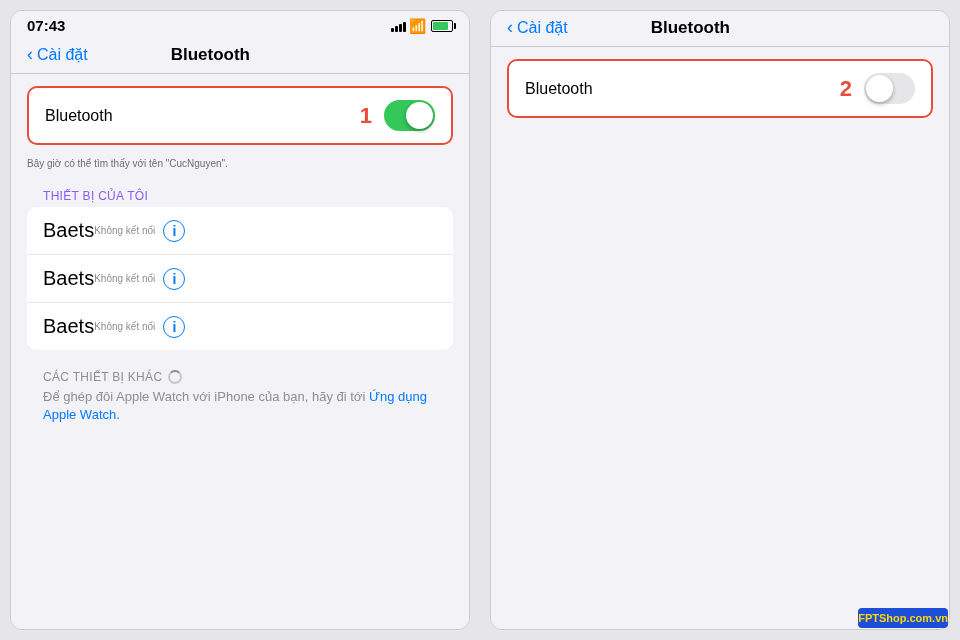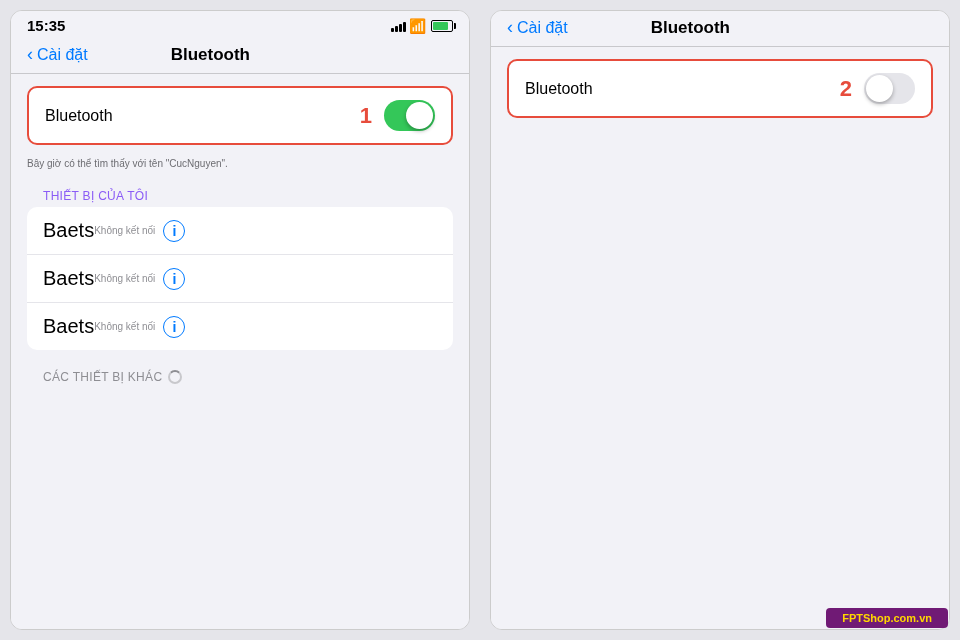--- a/index.html
+++ b/index.html
@@ -308,42 +308,42 @@
     .apple-watch-link {
       color: #007aff;
       text-decoration: none;
     }
 
     
     .watermark {
       position: fixed;
       bottom: 12px;
       right: 12px;
-      background: #701a75;
+      background: #1d4ed8;
       color: #fff;
-      padding: 4px 16px;
+      padding: 4px 0;
       border-radius: 4px;
       font-size: 11px;
       font-weight: 600;
       z-index: 100;
     }
 
     .watermark span {
       color: #ffd700;
     }
   </style>
 </head>
 <body>
 
 <div class="phones-container">
 
   <div class="phone">
 
     <div class="status-bar">
-      <span class="status-time">15:35</span>
+      <span class="status-time">07:43</span>
       <div class="status-icons">
         <div class="signal-bars">
           <span style="height:4px"></span>
           <span style="height:6px"></span>
           <span style="height:8px"></span>
           <span style="height:10px"></span>
         </div>
         <span class="wifi-icon">📶</span>
         <div class="battery-icon">
           <div class="battery-fill battery-green" style="width:85%;"></div>
@@ -392,20 +392,23 @@
             <span class="device-status">Không kết nối</span>
             <div class="info-btn">i</div>
           </div>
         </div>
 
         <div class="other-devices-section">
           <div class="other-devices-header">
             <span class="other-devices-title">CÁC THIẾT BỊ KHÁC</span>
             <div class="spinner"></div>
           </div>
+          <div class="other-devices-desc">
+            <span>Để ghép đôi Apple Watch với iPhone của bạn, hãy đi tới </span><a class="apple-watch-link" href="#">Ứng dụng Apple Watch.</a>
+          </div>
         </div>
       </div>
     </div>
   </div>
 
   <div class="phone">
 
 
     <div class="nav-bar">
       <div class="back-btn">

